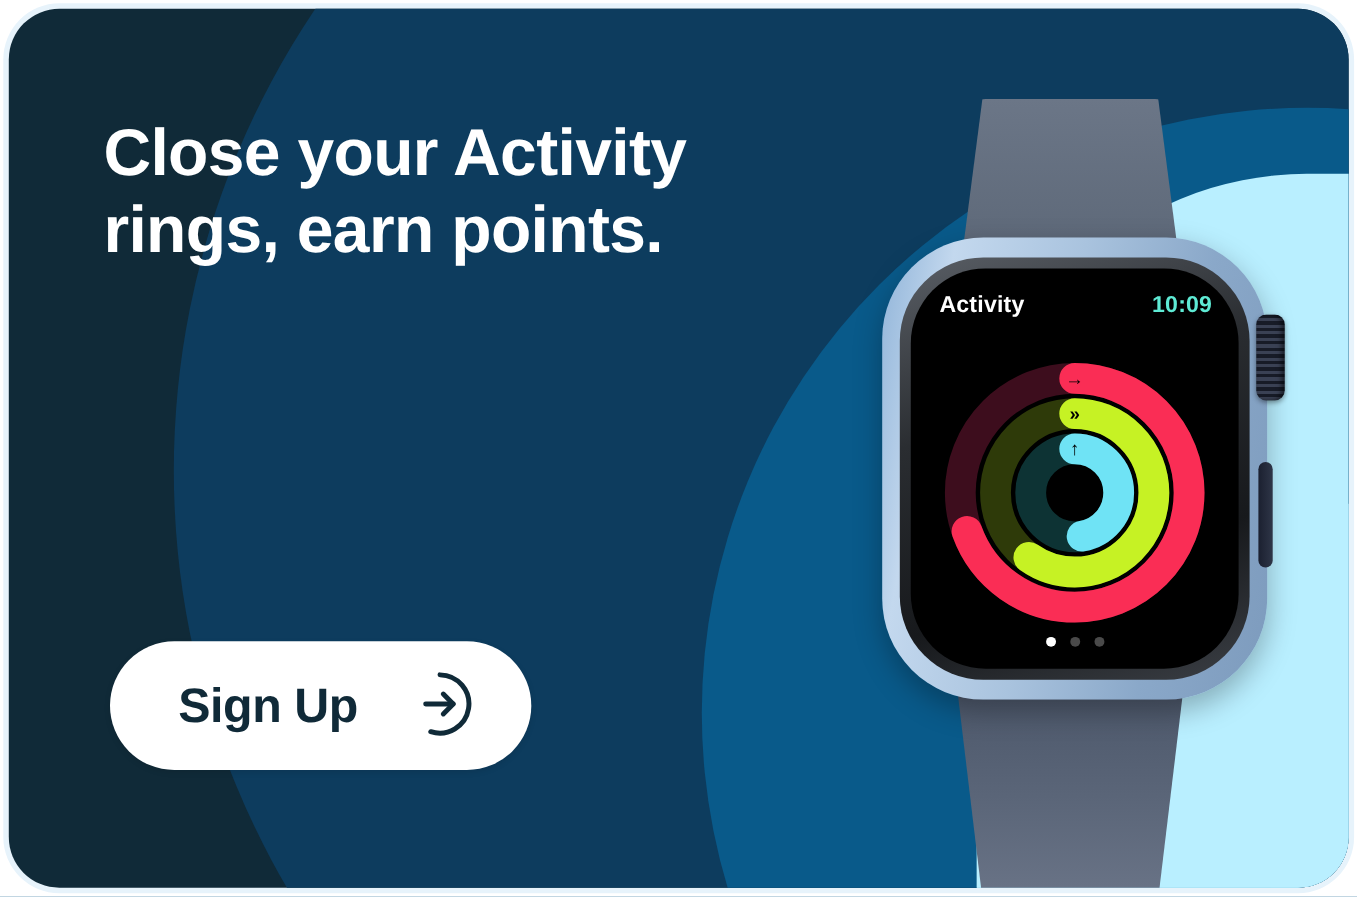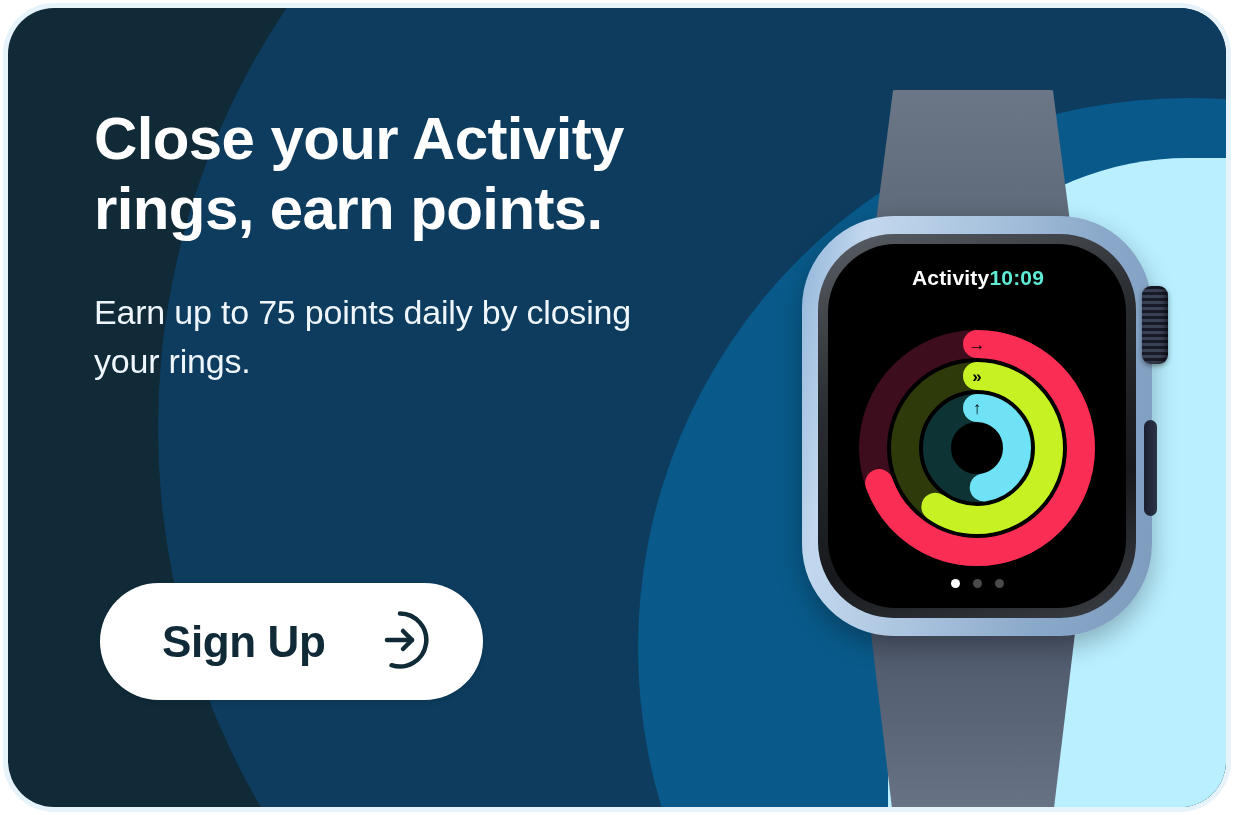--- a/index.html
+++ b/index.html
@@ -159,21 +159,21 @@
     right: 10px; bottom: 10px;
     border-radius: 68px;
     background: #000000;
     overflow: hidden;
   }
   .screen-topbar {
     position: absolute;
     left: 26px; right: 24px; top: 22px;
     display: flex;
     align-items: baseline;
-    justify-content: center;
+    justify-content: space-between;
   }
   .screen-app-title {
     color: #ffffff;
     font-size: 21px;
     font-weight: 700;
     letter-spacing: .2px;
   }
   .screen-clock {
     color: #5eead4;
     font-size: 21px;
@@ -227,21 +227,20 @@
 <body>
 
 <div class="promo-card">
 
   <div class="bg-layer bg-arc-mid"></div>
   <div class="bg-layer bg-arc-bright"></div>
   <div class="bg-layer bg-blob-cyan"></div>
 
   <div class="copy-col">
     <h1 class="headline">Close your Activity rings, earn points.</h1>
-    <p class="subhead">Earn up to 75 points daily by closing your rings.</p>
   </div>
 
   <button class="cta-button">
     <span class="cta-label">Sign Up</span>
     <span class="cta-arrow-icon">
       <svg width="62" height="62" viewBox="0 0 62 62" aria-hidden="true">
         <path d="M31 4.5 A26.5 26.5 0 1 1 22.6 56.2" fill="none" stroke="#102a38" stroke-width="4.5" stroke-linecap="round"></path>
         <line x1="18" y1="31" x2="43" y2="31" stroke="#102a38" stroke-width="4.5" stroke-linecap="round"></line>
         <polyline points="34,22 43,31 34,40" fill="none" stroke="#102a38" stroke-width="4.5" stroke-linecap="round" stroke-linejoin="round"></polyline>
       </svg>

